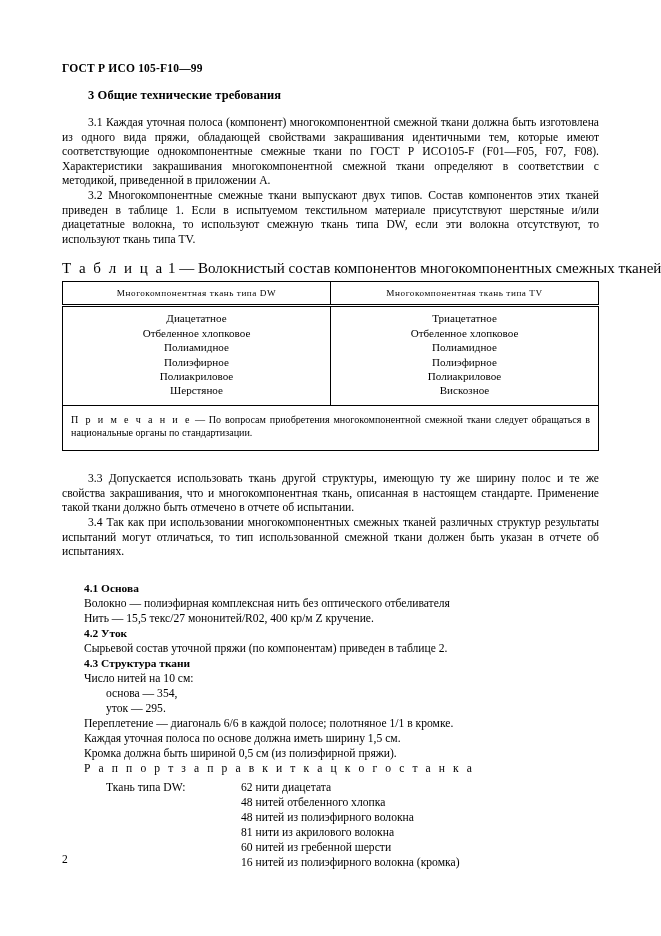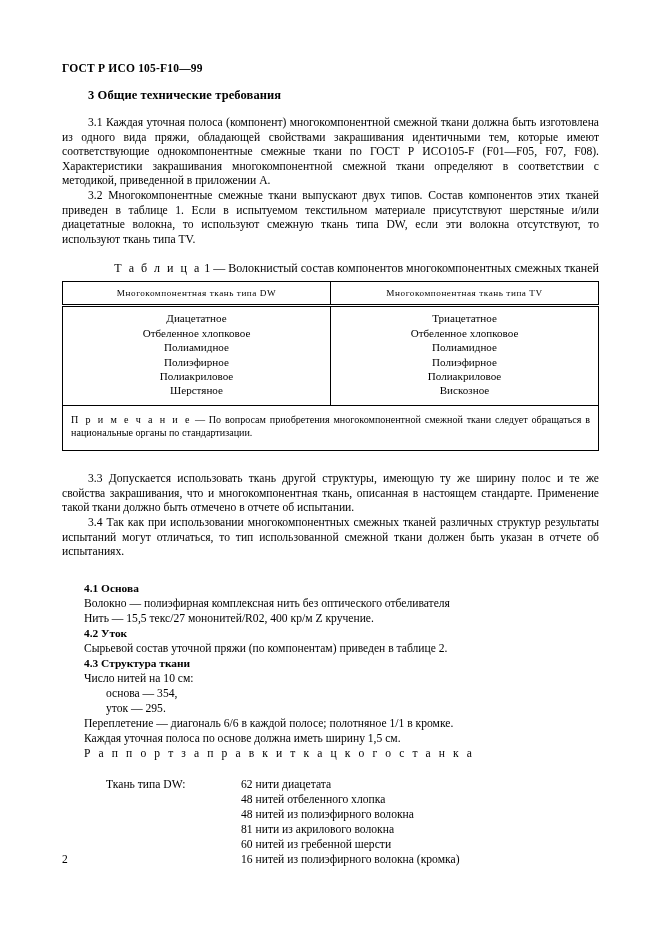--- a/index.html
+++ b/index.html
@@ -64,25 +64,24 @@
     text-align: justify;
     text-indent: 26px;
     hyphens: manual;
   }
   p.para + p.para { margin-top: 0px; }
   .gap-md { height: 15px; }
   .gap-lg { height: 21px; }
 
   
   .table-caption {
-    font-size: 12px;
+    font-size: 15px;
     line-height: 13px;
     margin: 0 0 6px 0;
     white-space: nowrap;
-    text-align: right;
   }
   .sp-caption { letter-spacing: 2.0px; }
 
   
   table.fiber-table {
     border-collapse: collapse;
     width: 537px;
     table-layout: fixed;
     border: 1px solid #000;
   }
@@ -135,21 +134,21 @@
   .spaced-head {
     font-size: 11.6px;
     line-height: 15px;
     margin: 0;
     letter-spacing: 2.6px;
     white-space: nowrap;
   }
 
   
   .thread-block {
-    margin-top: 16px;
+    margin-top: 4px;
     padding-left: 22px;
   }
   .thread-row {
     display: flex;
     font-size: 11.6px;
     line-height: 15px;
     white-space: nowrap;
   }
   .thread-label {
     width: 135px;
@@ -239,20 +238,21 @@
       <p class="plainline">Сырьевой состав уточной пряжи (по компонентам) приведен в таблице 2.</p>
 
       <p class="subhead">4.3 Структура ткани</p>
       <p class="plainline">Число нитей на 10 см:</p>
 
       <p class="plainline indent1">основа — 354,</p>
       <p class="plainline indent1">уток    — 295.</p>
 
       <p class="plainline">Переплетение — диагональ 6/6 в каждой полосе; полотняное 1/1 в кромке.</p>
       <p class="plainline">Каждая уточная полоса по основе должна иметь ширину 1,5 см.</p>
+      <p class="plainline">Кромка должна быть шириной 0,5 см (из полиэфирной пряжи).</p>
 
       <p class="spaced-head">Р а п п о р т   з а п р а в к и   т к а ц к о г о   с т а н к а</p>
 
       <div class="thread-block">
         <div class="thread-row">
           <span class="thread-label">Ткань типа DW:</span>
           <span class="thread-value">62 нити диацетата</span>
         </div>
         <div class="thread-row">
           <span class="thread-label"></span>

